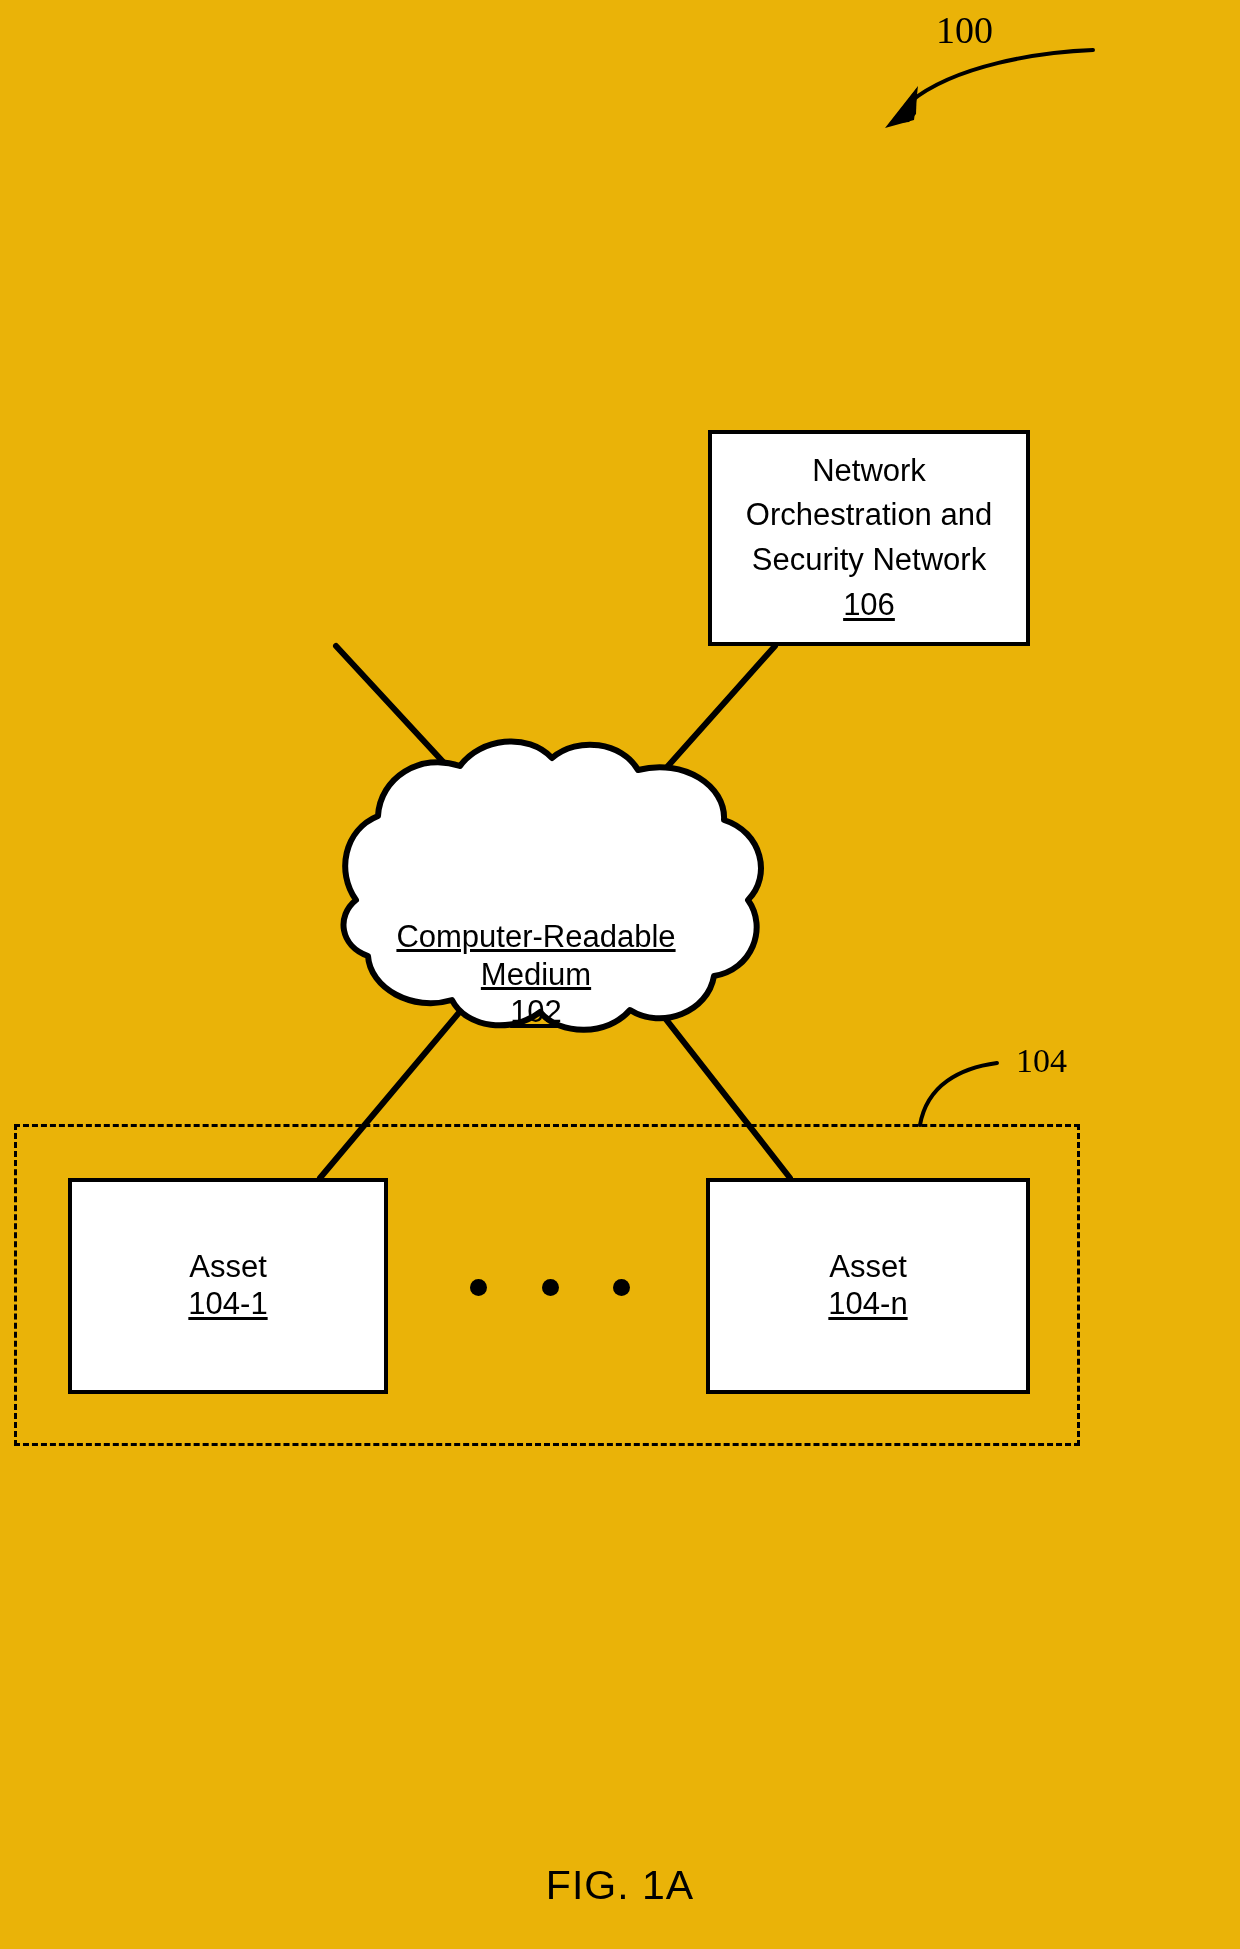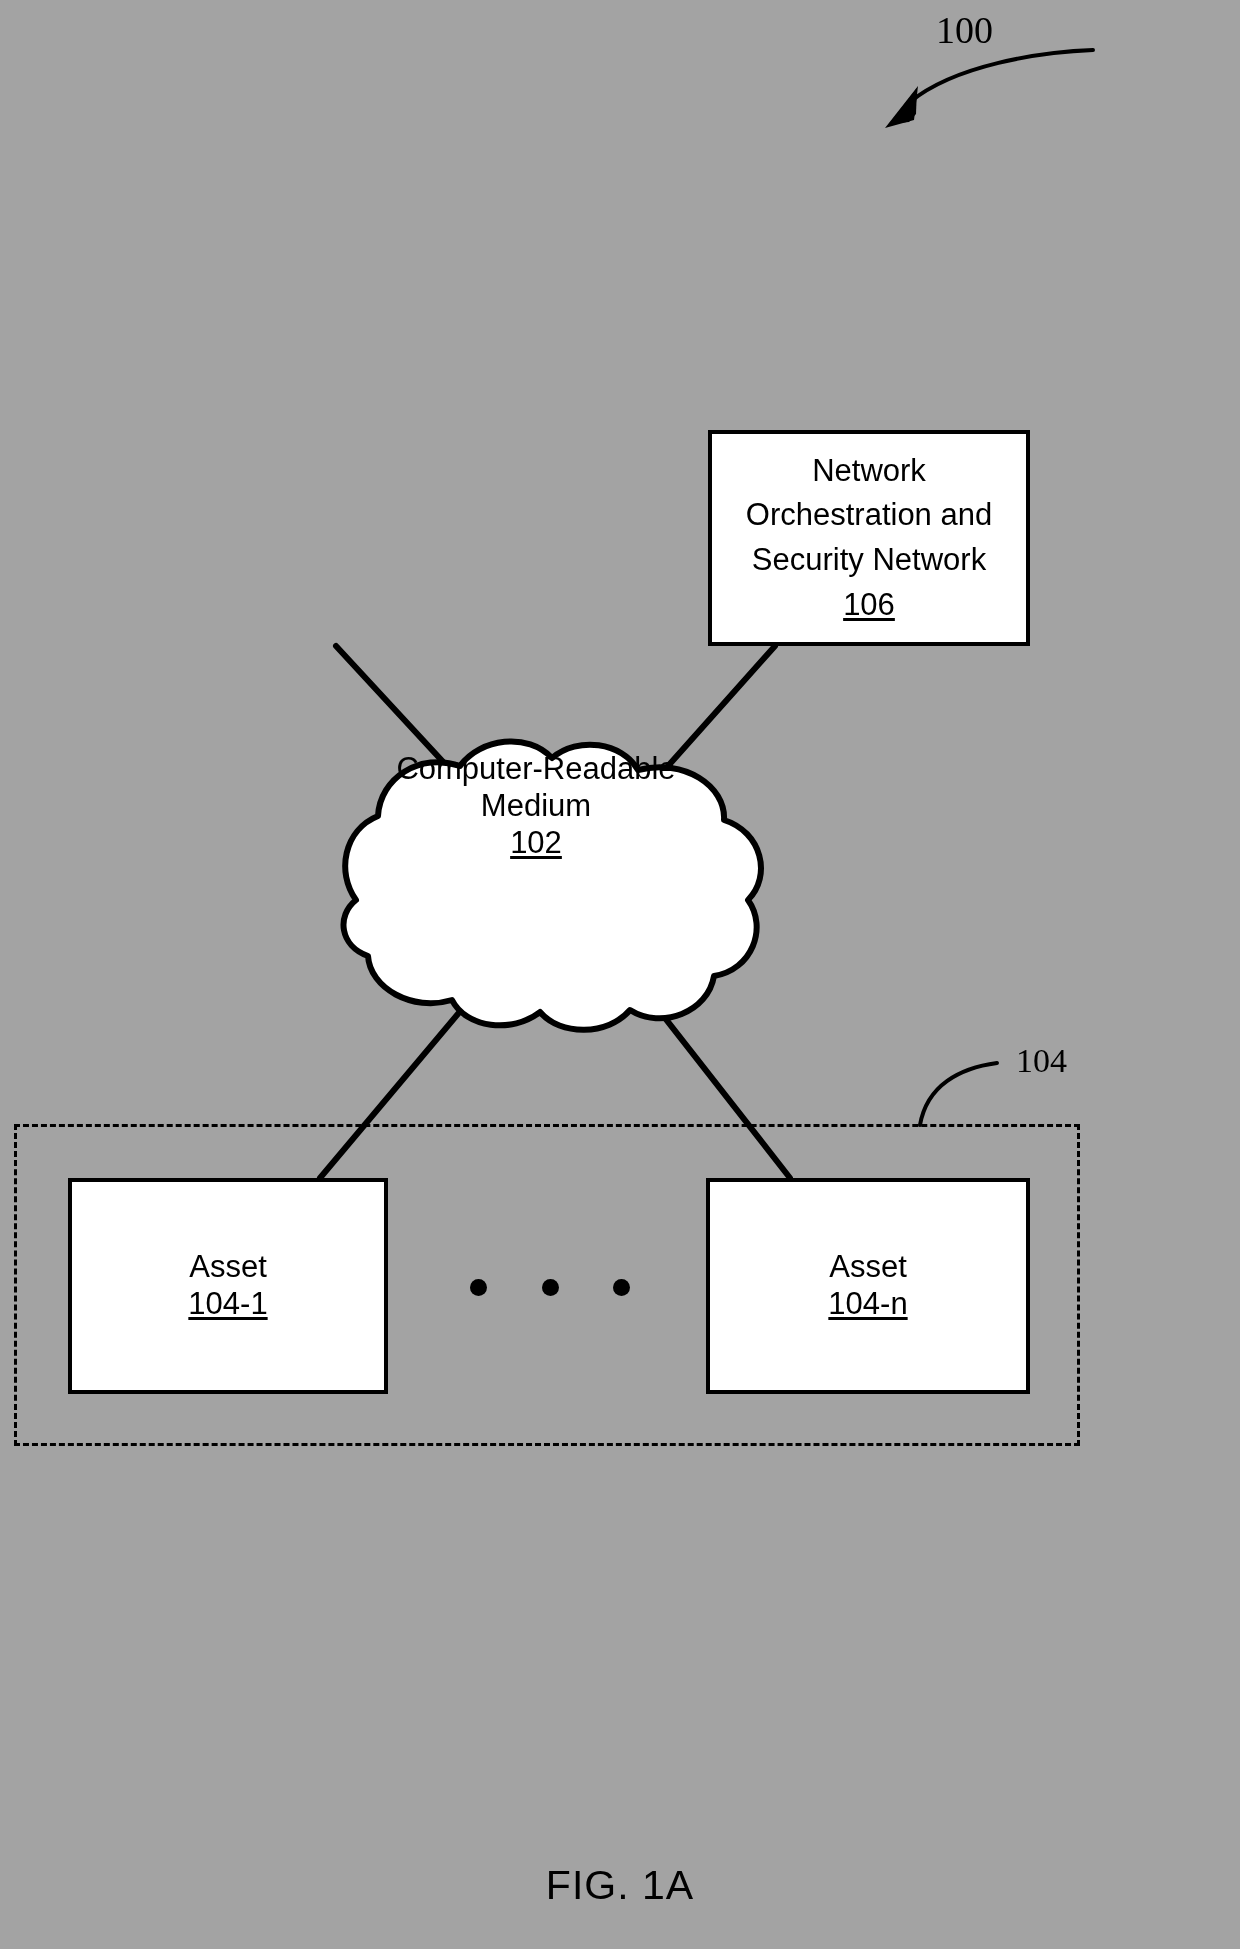--- a/index.html
+++ b/index.html
@@ -8,21 +8,21 @@
     background: #ffffff;
   }
   body {
     font-family: "Liberation Sans", sans-serif;
     color: #000000;
   }
   #page {
     position: relative;
     width: 1240px;
     height: 1949px;
-    background: #a3a3a3;
+    background: #eab308;
     overflow: hidden;
   }
   .svg-layer {
     position: absolute;
     left: 0;
     top: 0;
     width: 1240px;
     height: 1949px;
     pointer-events: none;
   }
@@ -75,26 +75,27 @@
     width: 500px; height: 290px;
     z-index: 3;
   }
   #cloud-medium .cloud-text {
     position: absolute;
     left: 0; top: 0;
     width: 500px; height: 290px;
     display: flex;
     flex-direction: column;
     align-items: center;
-    justify-content: flex-start;
+    justify-content: flex-end;
     text-align: center;
     font-size: 31px;
     line-height: 1.2;
     padding-top: 10px;
     box-sizing: border-box;
+    text-decoration: underline;
   }
   
   .ref-label {
     position: absolute;
     font-family: "Liberation Serif", serif;
     font-size: 38px;
     z-index: 4;
     white-space: nowrap;
   }
   #ref-label-100 { left: 936px; top: 8px; }

